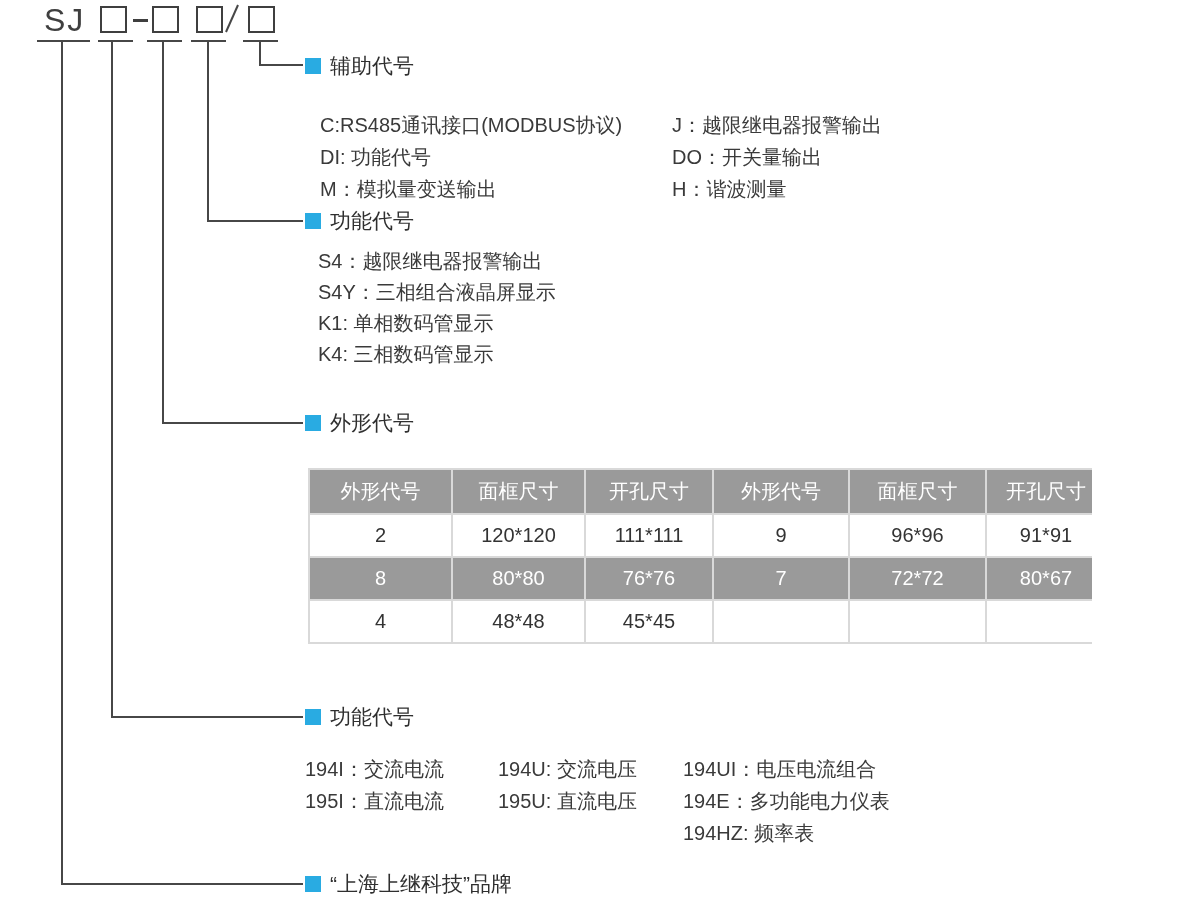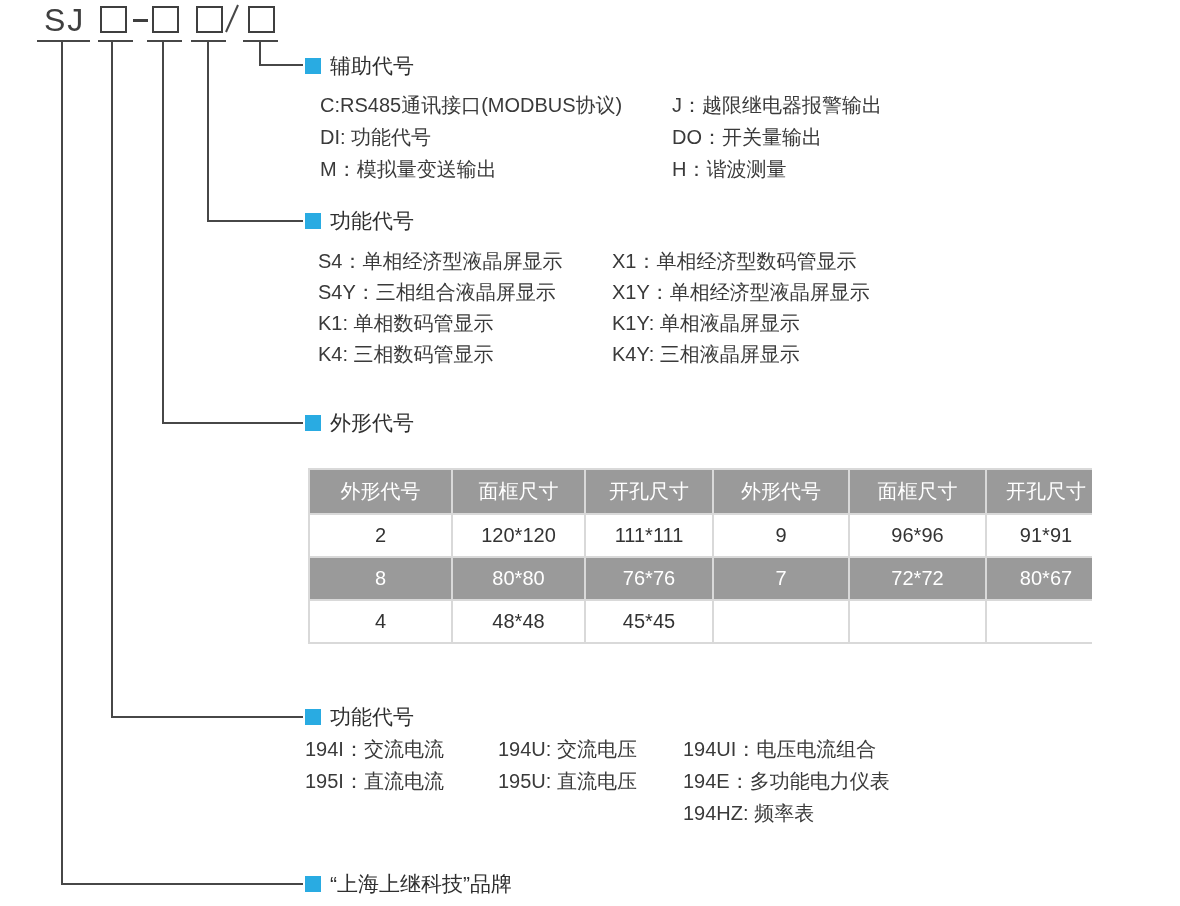--- a/index.html
+++ b/index.html
@@ -32,21 +32,21 @@
   
   .sec-label {
     position: absolute; left: 305px; height: 26px;
     display: flex; align-items: center; gap: 9px; white-space: nowrap;
   }
   .bullet { width: 16px; height: 16px; background: #29ABE2; flex: 0 0 auto; }
   .sec-title { font-size: 21px; color: #2f2f2f; }
 
   
   .txt-col { position: absolute; white-space: nowrap; font-size: 20px; color: #3a3a3a; }
-  .lh32 { line-height: 32px; }
+  .lh32 { line-height: 32px; margin-top: 20px; }
   .lh31 { line-height: 31px; }
 
   
   .shape-table {
     position: absolute; left: 308px; top: 468px;
     border-collapse: collapse; table-layout: fixed; width: 797px;
     font-size: 20px; text-align: center;
   }
   .shape-table th, .shape-table td {
     border: 2px solid #d9d9d9; padding: 0; font-weight: normal;
@@ -99,30 +99,24 @@
     <div>J：越限继电器报警输出</div>
     <div>DO：开关量输出</div>
     <div>H：谐波测量</div>
   </div>
 
   <div class="sec-label" style="top:208px">
     <span class="bullet"></span>
     <span class="sec-title">功能代号</span>
   </div>
   <div class="txt-col lh31" style="left:318px; top:246px">
-    <div>S4：单相经济型液晶屏显示</div>
+    <div>S4：越限继电器报警输出</div>
     <div>S4Y：三相组合液晶屏显示</div>
     <div>K1: 单相数码管显示</div>
     <div>K4: 三相数码管显示</div>
-  </div>
-  <div class="txt-col lh31" style="left:612px; top:246px">
-    <div>X1：单相经济型数码管显示</div>
-    <div>X1Y：单相经济型液晶屏显示</div>
-    <div>K1Y: 单相液晶屏显示</div>
-    <div>K4Y: 三相液晶屏显示</div>
   </div>
 
   <div class="sec-label" style="top:410px">
     <span class="bullet"></span>
     <span class="sec-title">外形代号</span>
   </div>
   <table class="shape-table">
     <colgroup>
       <col style="width:143px">
         <col style="width:133px">

